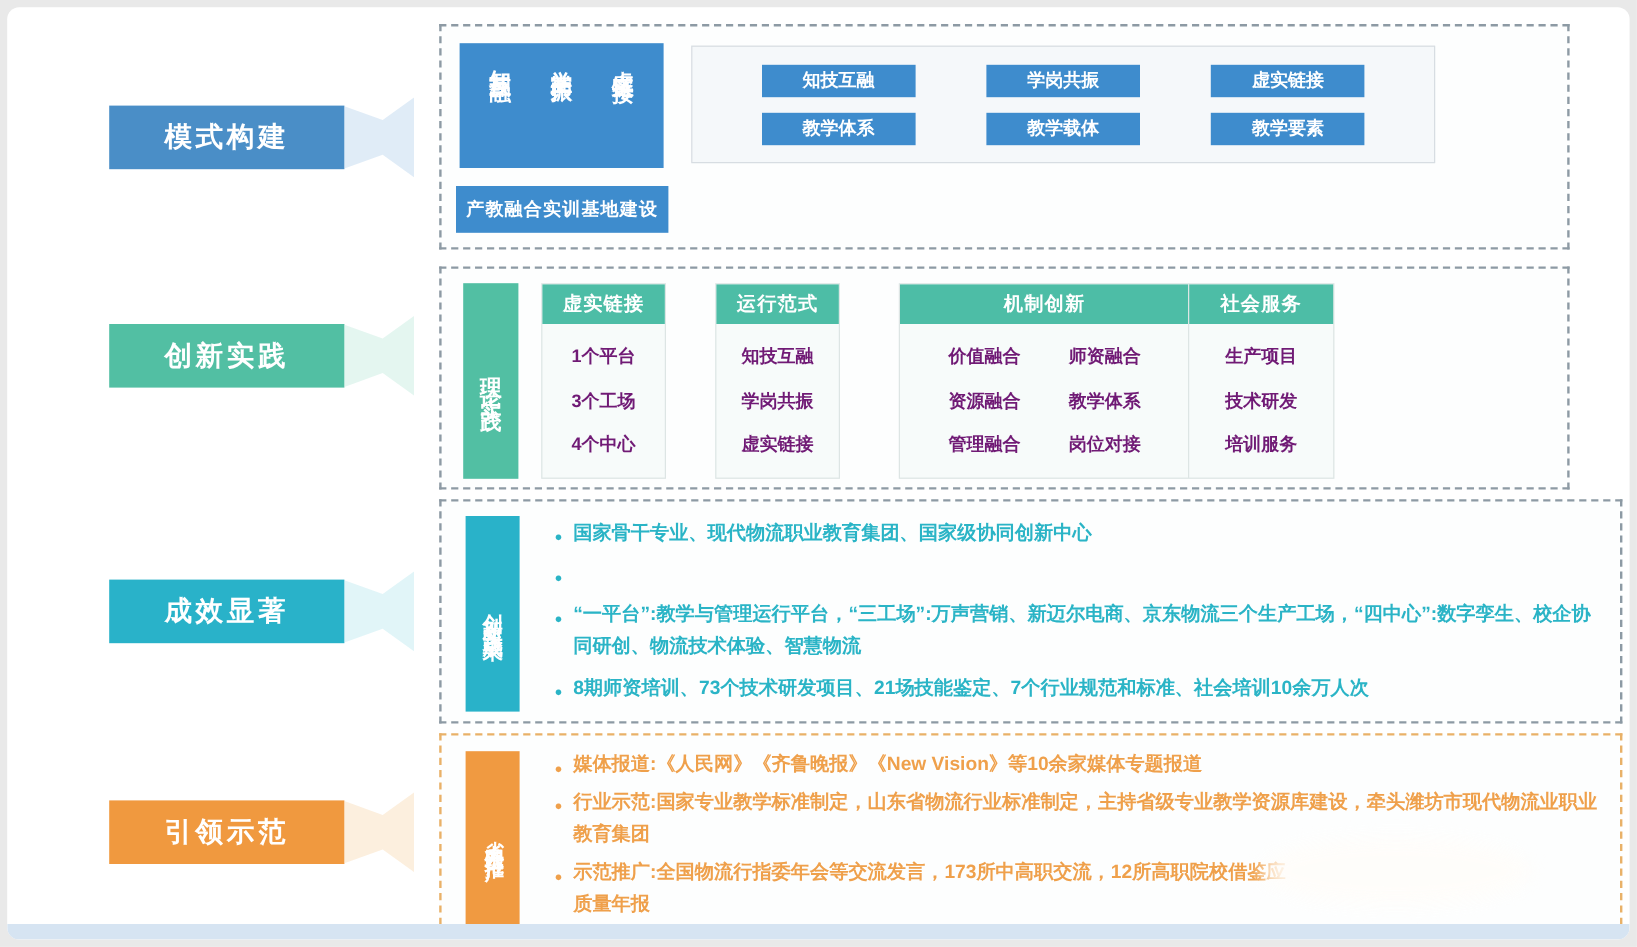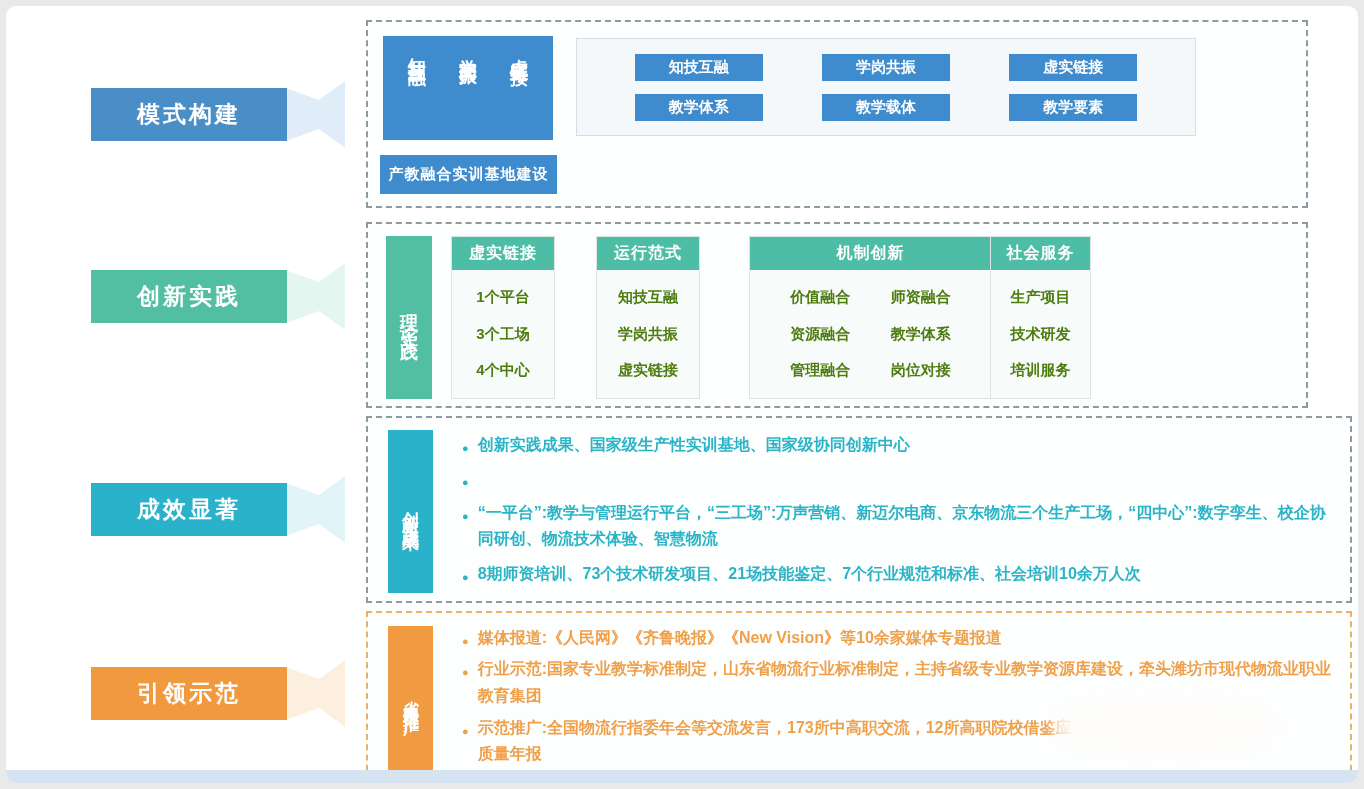--- a/index.html
+++ b/index.html
@@ -39,23 +39,23 @@
 
   
   .vlabel{position:absolute;writing-mode:vertical-rl;text-orientation:upright;color:#fff;font-weight:bold;
           display:flex;align-items:center;justify-content:center;text-align:center;}
   .s2 .vlabel{left:18px;top:12px;width:46px;height:163px;background:#52bfa3;font-size:18px;letter-spacing:9px;}
   .col{position:absolute;top:12px;height:163px;border:1px solid #dde5e4;background:#f7fbfa;
        display:flex;flex-direction:column;box-sizing:border-box;}
   .col-h{height:33px;flex:none;background:#4dbda6;color:#fff;font-weight:bold;font-size:16px;
          display:flex;align-items:center;justify-content:center;letter-spacing:1px;}
   .col-b{flex:1;display:flex;flex-direction:column;justify-content:space-evenly;align-items:center;
-         color:#4d7c0f;font-weight:bold;font-size:15px;}
+         color:#701a75;font-weight:bold;font-size:15px;}
   .col.c1{left:83px;width:104px;}  .col.c2{left:228px;width:104px;}
-  .col.c3{left:381px;width:243px;} .col.c4{left:622px;width:101px;}
+  .col.c3{left:381px;width:243px;} .col.c4{left:622px;width:122px;}
   .row2{display:flex;width:100%;justify-content:space-evenly;}
 
   
   .s3 .vlabel{left:20px;top:12px;width:45px;height:163px;background:#29b2c9;font-size:17px;letter-spacing:5px;}
   .s4 .vlabel{left:20px;top:13px;width:45px;height:144px;background:#f09a41;font-size:16px;letter-spacing:3px;}
   .bullets{position:absolute;left:92px;right:16px;top:6px;bottom:6px;display:flex;flex-direction:column;
            justify-content:space-evenly;}
   .bullet{display:flex;align-items:flex-start;font-weight:bold;font-size:16px;line-height:1.65;}
   .dot{font-size:11px;margin:7px 9px 0 2px;flex:none;}
   .s3 .bullet{color:#2ab4c6;} .s3 .dot{color:#2ab4c6;}
@@ -153,21 +153,21 @@
       </div>
     </div>
   </div>
 
   <div class="sec s3">
     <div class="vlabel">创新实践成果</div>
     <div class="bullets">
       <div class="bullet">
             <span class="dot">●</span>
             <div class="btext">
-              <span>创新实践成果、国家级生产性实训基地、国家级协同创新中心</span>
+              <span>国家骨干专业、现代物流职业教育集团、国家级协同创新中心</span>
             </div>
           </div>
       <div class="bullet">
             <span class="dot">●</span>
           </div>
       <div class="bullet">
             <span class="dot">●</span>
             <div class="btext">
               <span>“一平台”:教学与管理运行平台，“三工场”:万声营销、新迈尔电商、京东物流三个生产工场，“四中心”:数字孪生、校企协同研创、物流技术体验、智慧物流</span>
             </div>

